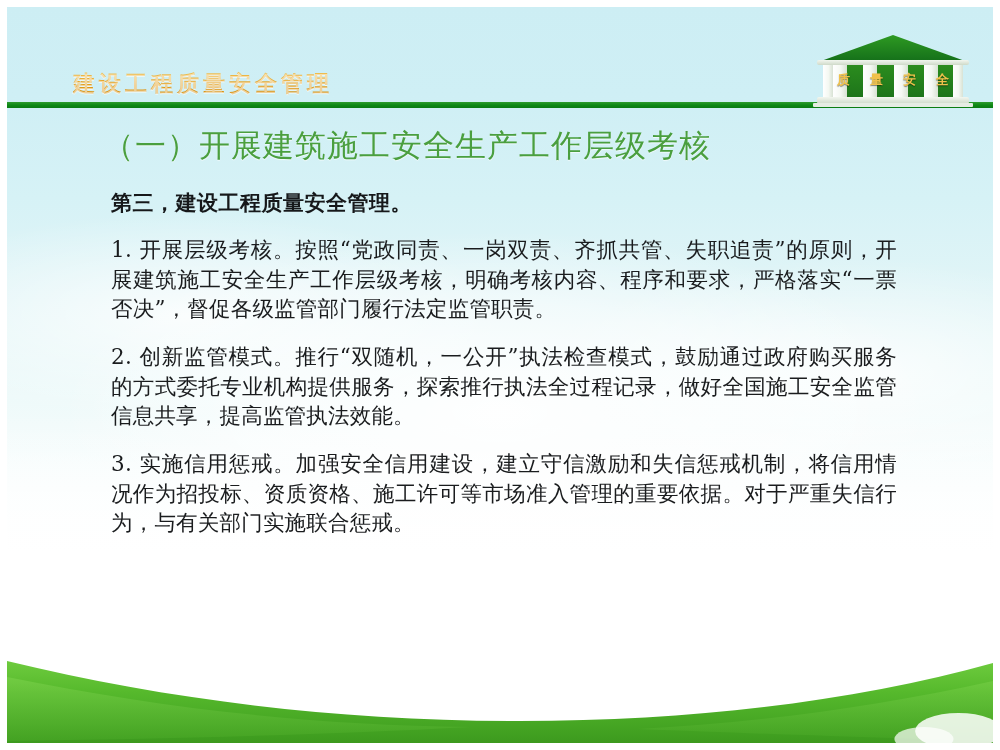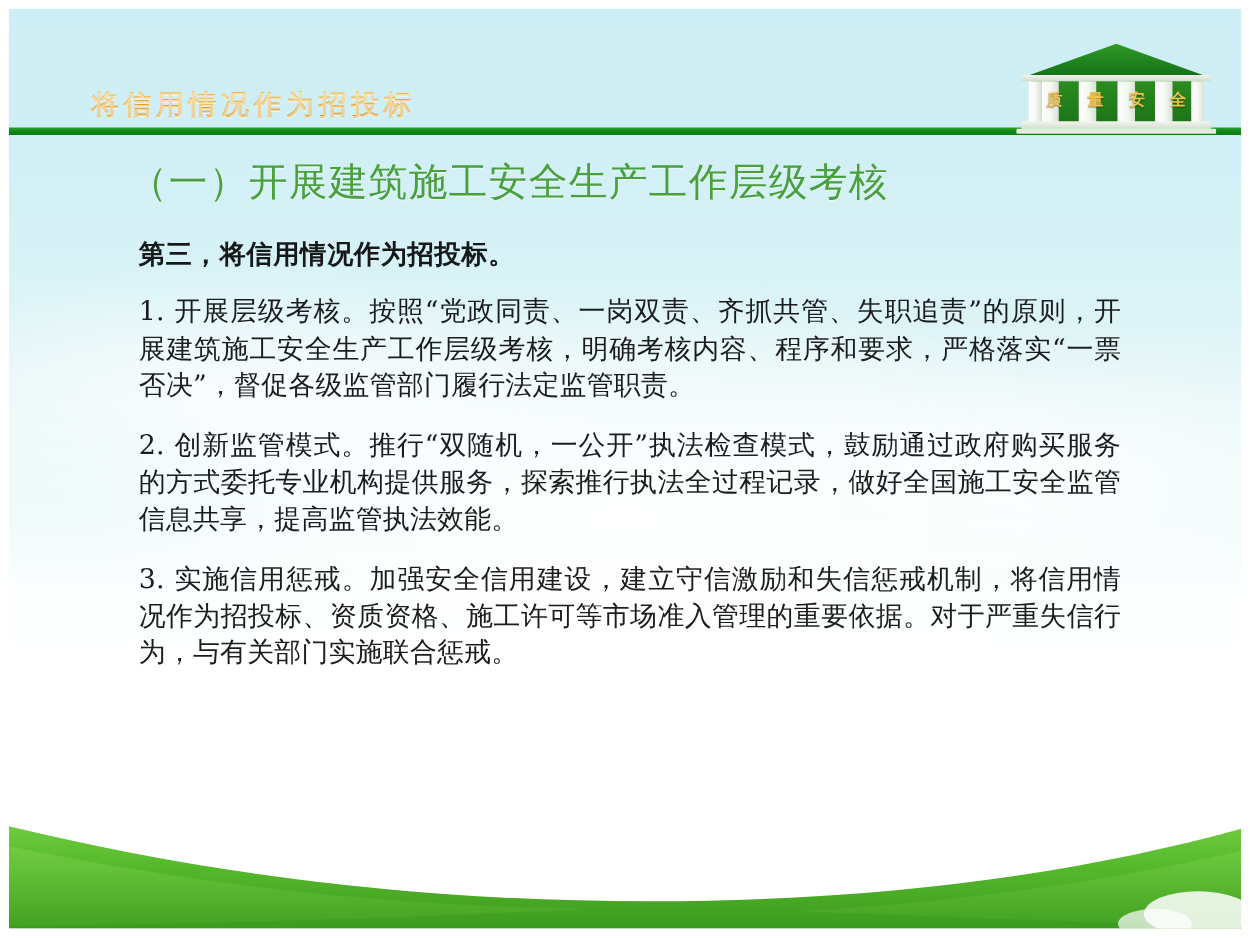--- a/index.html
+++ b/index.html
@@ -194,21 +194,21 @@
       </defs>
       <path d="M0,58 C160,96 330,118 520,118 C700,118 860,98 1000,60 L1000,140 L0,140 Z" fill="url(#gg)"></path>
       <path d="M0,74 C150,104 300,122 470,124 C320,132 150,136 0,138 Z" fill="url(#gg2)" opacity="0.55"></path>
       <path d="M1000,78 C880,104 760,120 640,126 C800,132 920,136 1000,138 Z" fill="url(#gg2)" opacity="0.45"></path>
       <ellipse cx="965" cy="128" rx="44" ry="18" fill="#ffffff" opacity="0.85"></ellipse>
       <ellipse cx="930" cy="136" rx="30" ry="12" fill="#ffffff" opacity="0.7"></ellipse>
     </svg>
   </div>
 
   <div class="header">
-    <div class="header-title">将信用情况作为招投标</div>
+    <div class="header-title">建设工程质量安全管理</div>
     <div class="header-rule"></div>
 
     <div class="logo">
       <svg width="160" height="76" viewBox="0 0 160 76">
         <defs>
           <linearGradient id="roofg" x1="0" y1="0" x2="0" y2="1">
             <stop offset="0%" stop-color="#2e9a22"></stop>
             <stop offset="100%" stop-color="#15701a"></stop>
           </linearGradient>
           <linearGradient id="bodyg" x1="0" y1="0" x2="0" y2="1">
@@ -247,21 +247,21 @@
         <span>安</span>
         <span>全</span>
       </div>
     </div>
   </div>
 
   <div class="content">
 
     <h1 class="slide-title">（一）开展建筑施工安全生产工作层级考核</h1>
 
-    <div class="subtitle">第三，将信用情况作为招投标。</div>
+    <div class="subtitle">第三，建设工程质量安全管理。</div>
 
     <ul class="para-list">
       <li class="para">1. 开展层级考核。按照“党政同责、一岗双责、齐抓共管、失职追责”的原则，开展建筑施工安全生产工作层级考核，明确考核内容、程序和要求，严格落实“一票否决”，督促各级监管部门履行法定监管职责。</li>
       <li class="para">2. 创新监管模式。推行“双随机，一公开”执法检查模式，鼓励通过政府购买服务的方式委托专业机构提供服务，探索推行执法全过程记录，做好全国施工安全监管信息共享，提高监管执法效能。</li>
       <li class="para">3. 实施信用惩戒。加强安全信用建设，建立守信激励和失信惩戒机制，将信用情况作为招投标、资质资格、施工许可等市场准入管理的重要依据。对于严重失信行为，与有关部门实施联合惩戒。</li>
     </ul>
 
   </div>
 
 </div>

